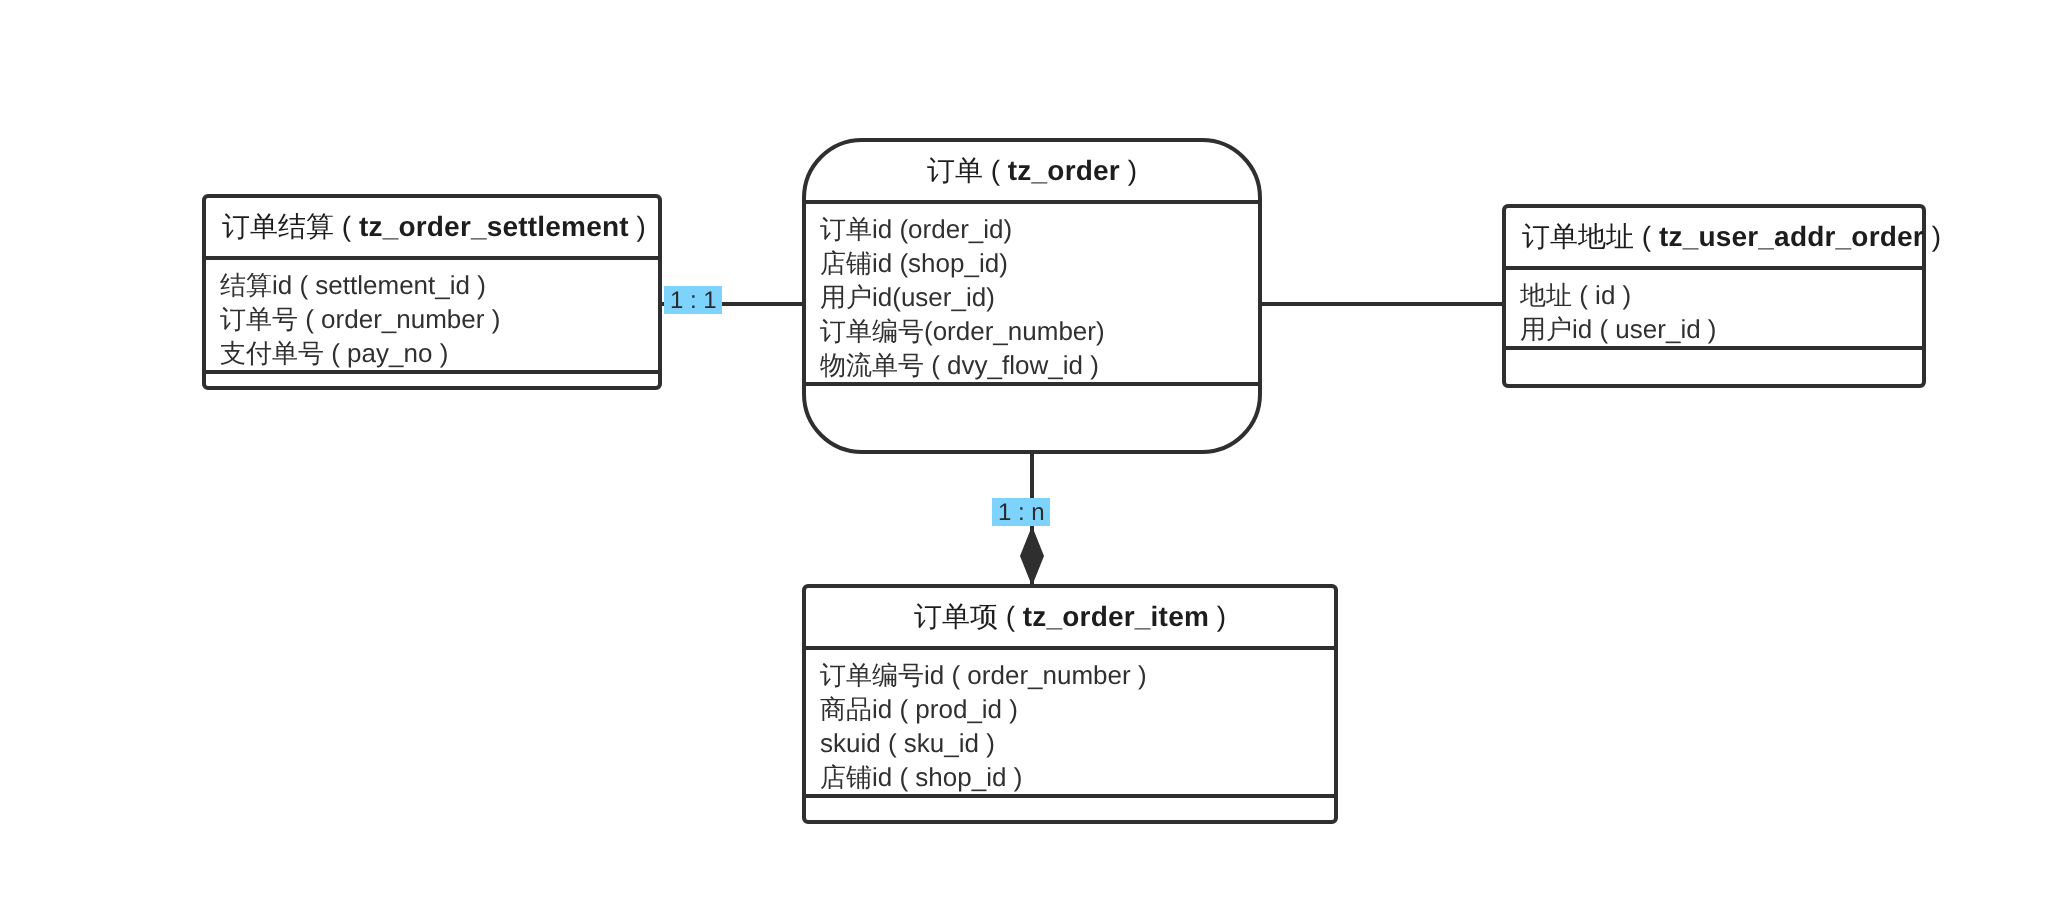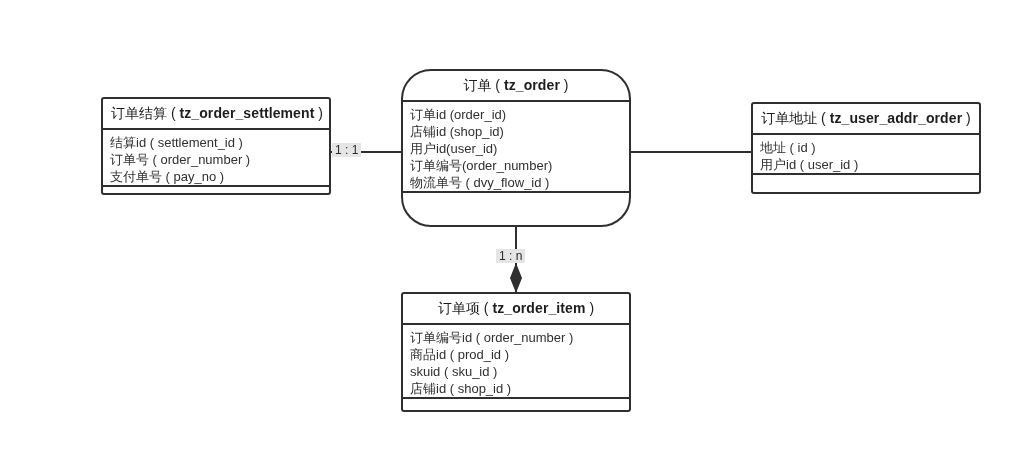--- a/index.html
+++ b/index.html
@@ -65,21 +65,21 @@
     z-index: 1;
   }
   .conn-h { height: 2px; }
   .conn-v { width: 2px; }
 
   .conn-label {
     position: absolute;
     font-size: 12px;
     line-height: 14px;
     color: #2b2b2b;
-    background: #e5e5e5;
+    background: #7dd3fc;
     padding: 0 3px;
     white-space: nowrap;
     z-index: 2;
   }
   .diamond {
     position: absolute;
     z-index: 2;
   }
 </style>
 </head>
@@ -117,32 +117,32 @@
     <div class="attrs">
       <div class="attr">订单id (order_id)</div>
       <div class="attr">店铺id (shop_id)</div>
       <div class="attr">用户id(user_id)</div>
       <div class="attr">订单编号(order_number)</div>
       <div class="attr">物流单号 ( dvy_flow_id )</div>
     </div>
     <div class="methods"></div>
   </div>
 
-  <div class="entity" style="left:751px; top:102px; width:230px; height:92px;">
+  <div class="entity" style="left:751px; top:102px; width:212px; height:92px;">
     <div class="entity-header">
       <span>订单地址</span><span> ( </span><span class="tbl">tz_user_addr_order</span><span> ) </span>
     </div>
     <div class="attrs">
       <div class="attr">地址 ( id )</div>
       <div class="attr">用户id ( user_id )</div>
     </div>
     <div class="methods"></div>
   </div>
 
-  <div class="entity" style="left:401px; top:292px; width:230px; height:120px;">
+  <div class="entity" style="left:401px; top:292px; width:268px; height:120px;">
     <div class="entity-header">
       <span>订单项</span><span> ( </span><span class="tbl">tz_order_item</span><span> ) </span>
     </div>
     <div class="attrs">
       <div class="attr">订单编号id ( order_number )</div>
       <div class="attr">商品id ( prod_id )</div>
       <div class="attr">skuid ( sku_id )</div>
       <div class="attr">店铺id ( shop_id )</div>
     </div>
     <div class="methods"></div>

